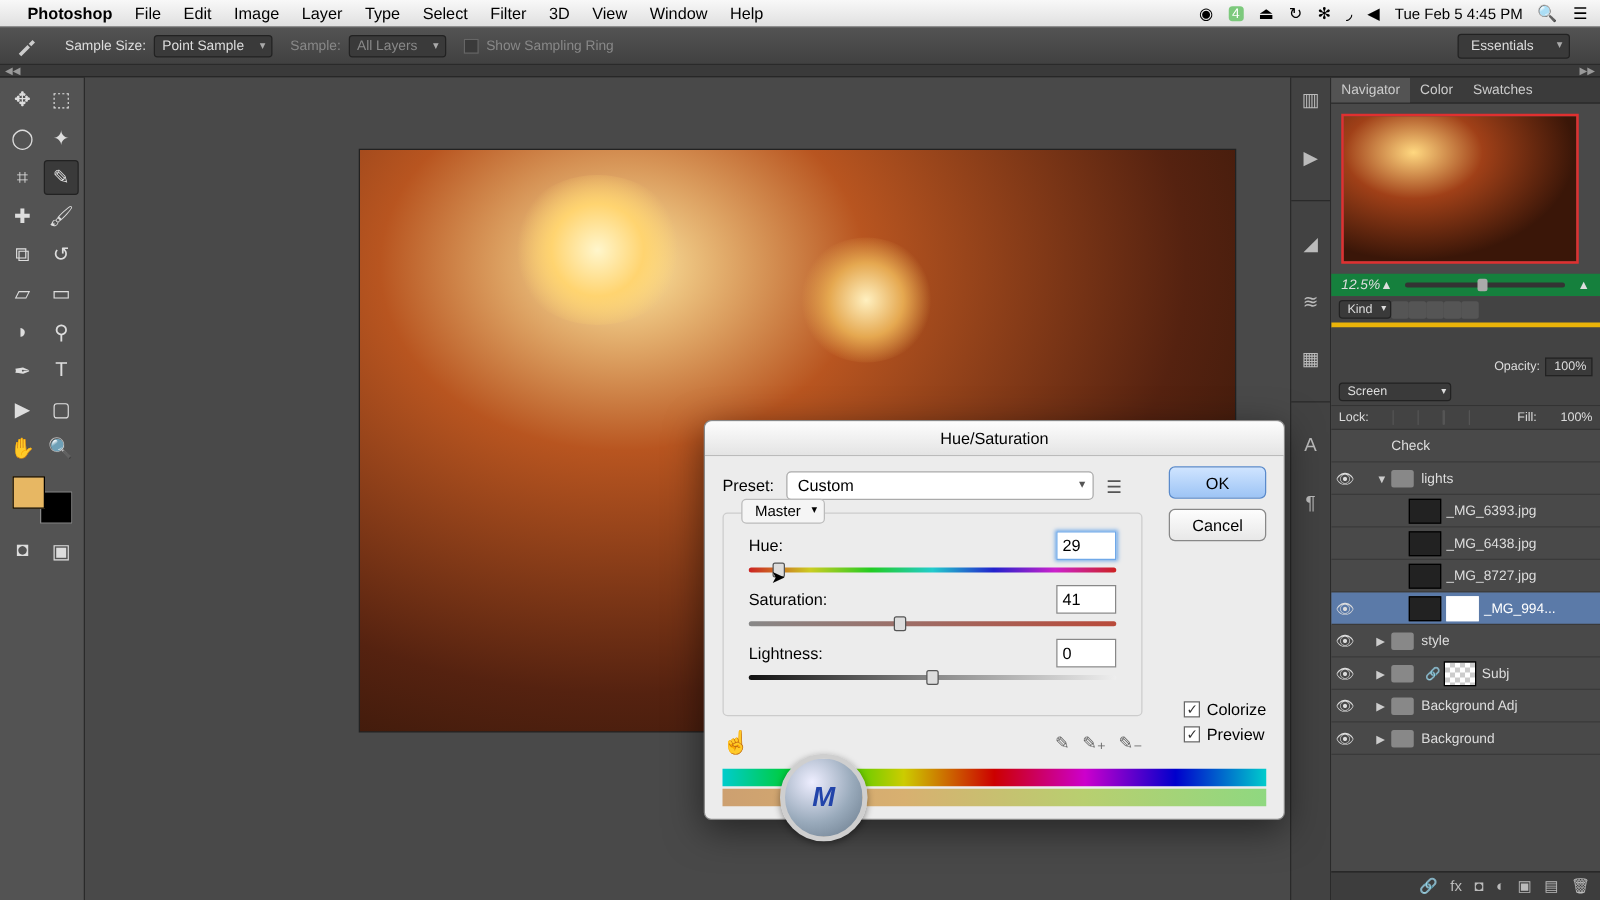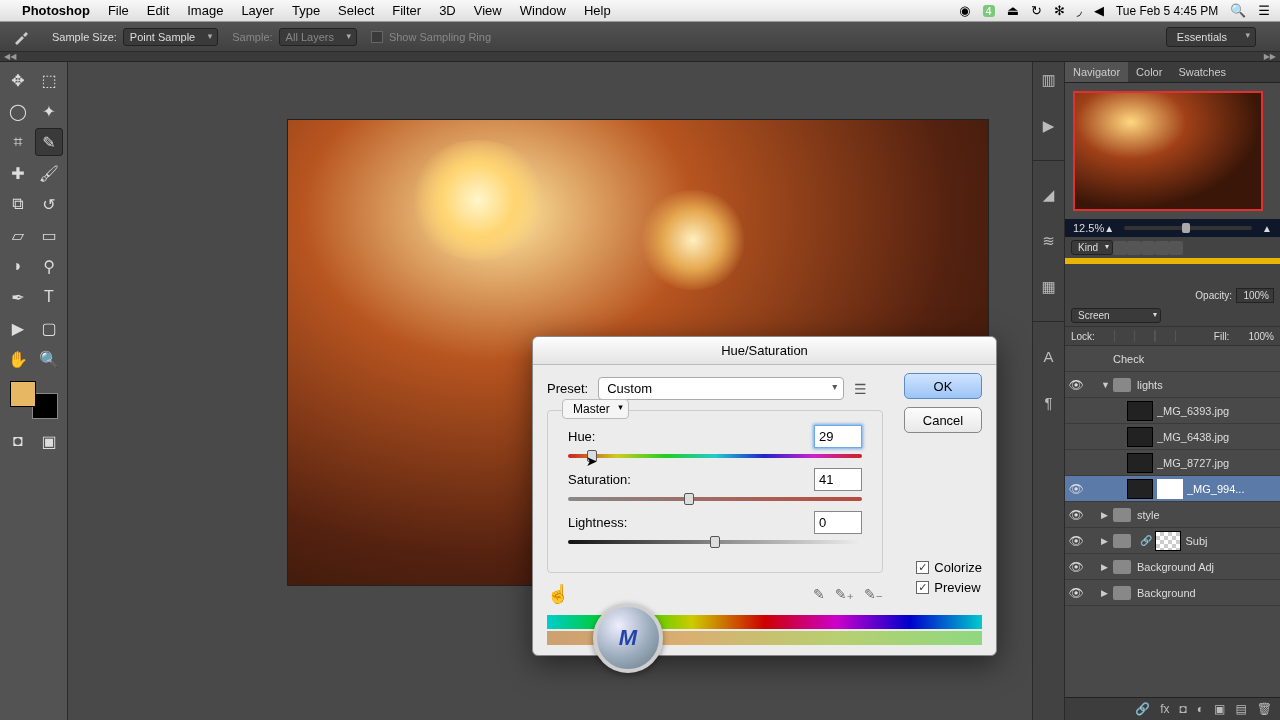--- a/index.html
+++ b/index.html
@@ -52,26 +52,26 @@
 .right-icon-strip .ic { width:24px; height:24px; color:#bbb; display:flex; align-items:center; justify-content:center; font-size:15px;}
 .right-icon-strip .sep { height:1px; background:#2a2a2a; width:100%; }
 
 
 .right-panels { width:216px; background:#494949; border-left:1px solid #2a2a2a; display:flex; flex-direction:column;}
 .panel-tabs { display:flex; background:#3b3b3b; border-bottom:1px solid #222; font-size:11px; color:#ccc; }
 .panel-tab { padding:4px 8px; }
 .panel-tab.active { background:#535353; }
 .navigator-body { padding:8px; background:#494949;}
 .nav-thumb { width:190px; height:120px; border:2px solid #e03030; background: radial-gradient(ellipse at 30% 25%, #ffd880 0%, #a04018 30%, #3a1608 70%); }
-.nav-footer { display:flex; align-items:center; justify-content:flex-end; padding:3px 8px; font-size:11px; color:#ddd; background:#0f172a;}
+.nav-footer { display:flex; align-items:center; justify-content:flex-end; padding:3px 8px; font-size:11px; color:#ddd; background:#15803d;font-style:italic;}
 .nav-footer .slider { flex:1; height:4px; background:#333; margin:0 10px; position:relative; border-radius:2px;}
 .nav-footer .slider::after { content:""; position:absolute; left:45%; top:-3px; width:8px; height:10px; background:#aaa; border-radius:2px;}
 
 .layers-body { flex:1; background:#494949; font-size:11px; color:#ddd; overflow:hidden;}
-.layer-toolbar { display:flex; align-items:center; padding:3px 6px; gap:0; background:#434343; border-bottom:6px solid #eab308;}
+.layer-toolbar { display:flex; align-items:center; padding:3px 6px; gap:0; background:#434343; border-bottom:4px solid #eab308;}
 .layer-toolbar .kind { background:#3a3a3a; border:1px solid #222; border-radius:3px; padding:1px 14px 1px 6px; position:relative; font-size:10px;}
 .layer-toolbar .kind::after{content:"▾"; position:absolute; right:3px; font-size:8px;}
 .layer-toolbar .filter-ic { width:14px; height:14px; background:#555; border-radius:2px;}
 .layer-row2 { display:flex; align-items:center; padding:3px 6px; gap:4px; background:#434343; border-bottom:1px solid #333; font-size:10px;}
 .layer-row2 .blend { background:#3a3a3a; border:1px solid #222; border-radius:3px; padding:1px 16px 1px 6px; position:relative; flex:0 0 90px;margin-top:41px;}
 .layer-row2 .blend::after{content:"▾"; position:absolute; right:3px; font-size:8px;}
 .layer-row2 .spacer{flex:1;}
 .layer-row2 .val { background:#3a3a3a; border:1px solid #222; padding:1px 4px; width:38px; text-align:right;}
 .layer-row3 { display:flex; align-items:center; padding:3px 6px; gap:19px; background:#434343; border-bottom:1px solid #333; font-size:10px;}
 .layer-row3 .lock-ic { width:12px; height:12px; background:#555; border-radius:2px;}
@@ -85,21 +85,21 @@
 .layer-item .folder-ic { width:18px; height:14px; background:#888; border-radius:2px; margin-right:6px;}
 .layer-item .thumb { width:26px; height:20px; background:#222; border:1px solid #000; margin-right:4px;}
 .layer-item .thumb.mask { background: repeating-conic-gradient(#ccc 0% 25%, #fff 0% 50%) 0 0/8px 8px;}
 .layer-item .link-ic { font-size:10px; margin:0 3px; }
 .layer-item .name { font-size:11px; white-space:nowrap; overflow:hidden; text-overflow:ellipsis; flex:1;}
 
 .layers-footer { display:flex; justify-content:flex-end; align-items:center; gap:10px; padding:4px 8px; background:#3d3d3d; border-top:1px solid #222; color:#bbb; font-size:12px;}
 .layers-footer span { cursor:default;}
 
 
-.dialog { position:absolute; left:532px; top:336px; width:465px; background:#ececec; border:1px solid #888; border-radius:6px; box-shadow: 0 8px 30px rgba(0,0,0,0.5); }
+.dialog { position:absolute; left:563px; top:336px; width:465px; background:#ececec; border:1px solid #888; border-radius:6px; box-shadow: 0 8px 30px rgba(0,0,0,0.5); }
 .dialog-title { text-align:center; font-size:13px; padding:6px 0; background:linear-gradient(#fdfdfd,#e4e4e4); border-bottom:1px solid #bbb; border-radius:6px 6px 0 0;}
 .dialog-body { padding:12px 14px 10px 14px; position:relative;}
 .dialog .row-preset { display:flex; align-items:center; margin-bottom:10px;}
 .dialog .row-preset label { font-size:13px; margin-right:10px;}
 .dialog .preset-select { flex:0 0 246px; background:#fff; border:1px solid #aaa; border-radius:4px; padding:3px 18px 3px 8px; font-size:13px; position:relative;}
 .dialog .preset-select::after { content:"▾"; position:absolute; right:6px; font-size:10px; color:#555;}
 .dialog .preset-menu { width:16px; height:16px; margin-left:8px; display:flex; align-items:center; justify-content:center; font-size:14px; color:#555;}
 
 .dialog .buttons { position:absolute; right:14px; top:8px; display:flex; flex-direction:column; gap:8px;}
 .dialog .btn { width:78px; height:26px; border:1px solid #888; border-radius:5px; background:linear-gradient(#fdfdfd,#e8e8e8); font-size:13px; display:flex; align-items:center; justify-content:center;}

